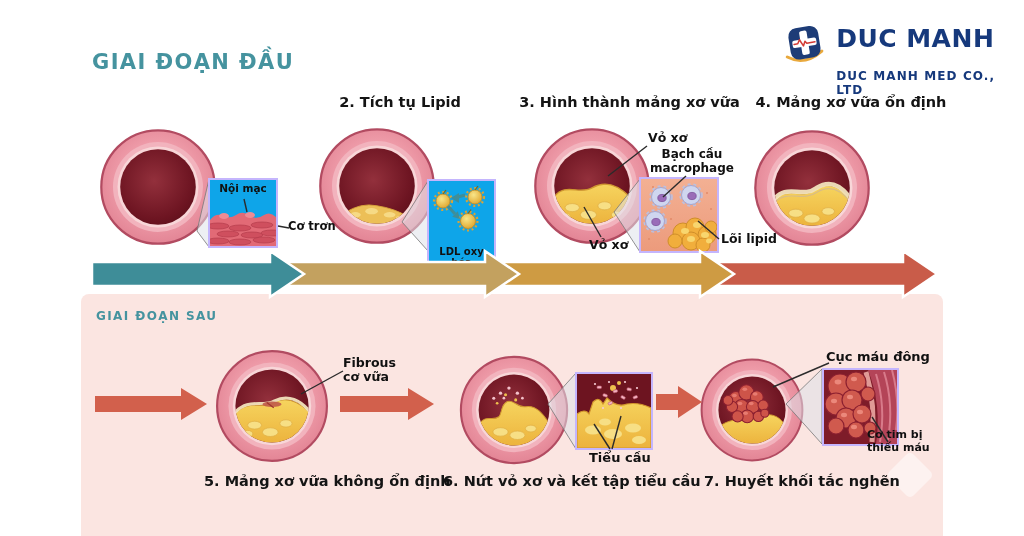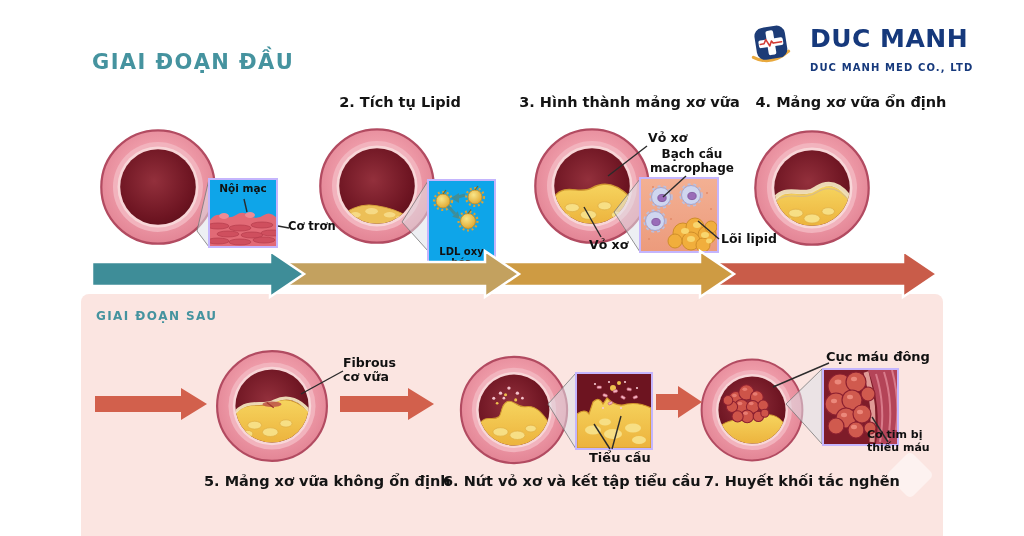--- a/index.html
+++ b/index.html
@@ -3,24 +3,24 @@
 <meta charset="utf-8">
 <style>
   html,body{margin:0;padding:0;background:#ffffff;}
   #canvas{position:relative;width:1024px;height:536px;overflow:hidden;background:#ffffff;
           font-family:"DejaVu Sans","Liberation Sans",sans-serif;}
   
   .section-heading{position:absolute;font-weight:bold;color:#45939f;letter-spacing:1.4px;z-index:6;}
   #heading-early{left:92px;top:50px;font-size:21px;}
   #heading-late{left:96px;top:309px;font-size:12px;}
   
-  #logo{position:absolute;left:748px;top:22px;display:flex;align-items:flex-start;gap:16px;z-index:6;}
+  #logo{position:absolute;left:782px;top:22px;display:flex;align-items:flex-start;gap:9px;z-index:6;}
   #logo .logo-text{display:flex;flex-direction:column;margin-top:4px;}
   #logo .logo-name{font-size:25px;font-weight:bold;color:#16397c;line-height:1;letter-spacing:0.5px;}
-  #logo .logo-sub{font-size:10px;font-weight:bold;color:#16397c;letter-spacing:1.1px;margin-top:11px;align-self:center;}
+  #logo .logo-sub{font-size:12px;font-weight:bold;color:#16397c;letter-spacing:1.1px;margin-top:18px;align-self:center;}
   
   .caption{position:absolute;font-weight:bold;font-size:14.5px;color:#141414;text-align:center;white-space:nowrap;z-index:6;}
   
   .lbl{position:absolute;font-weight:bold;color:#101010;line-height:1.14;z-index:6;white-space:nowrap;}
   
   #pink-panel{position:absolute;left:81px;top:294px;width:862px;height:242px;background:#fbe5e1;border-radius:8px 8px 0 0;z-index:1;}
   .sparkle{position:absolute;left:893px;top:458px;width:34px;height:34px;background:rgba(255,255,255,0.5);transform:rotate(45deg);border-radius:5px;z-index:1;}
   
   .artery{position:absolute;z-index:2;}
   

